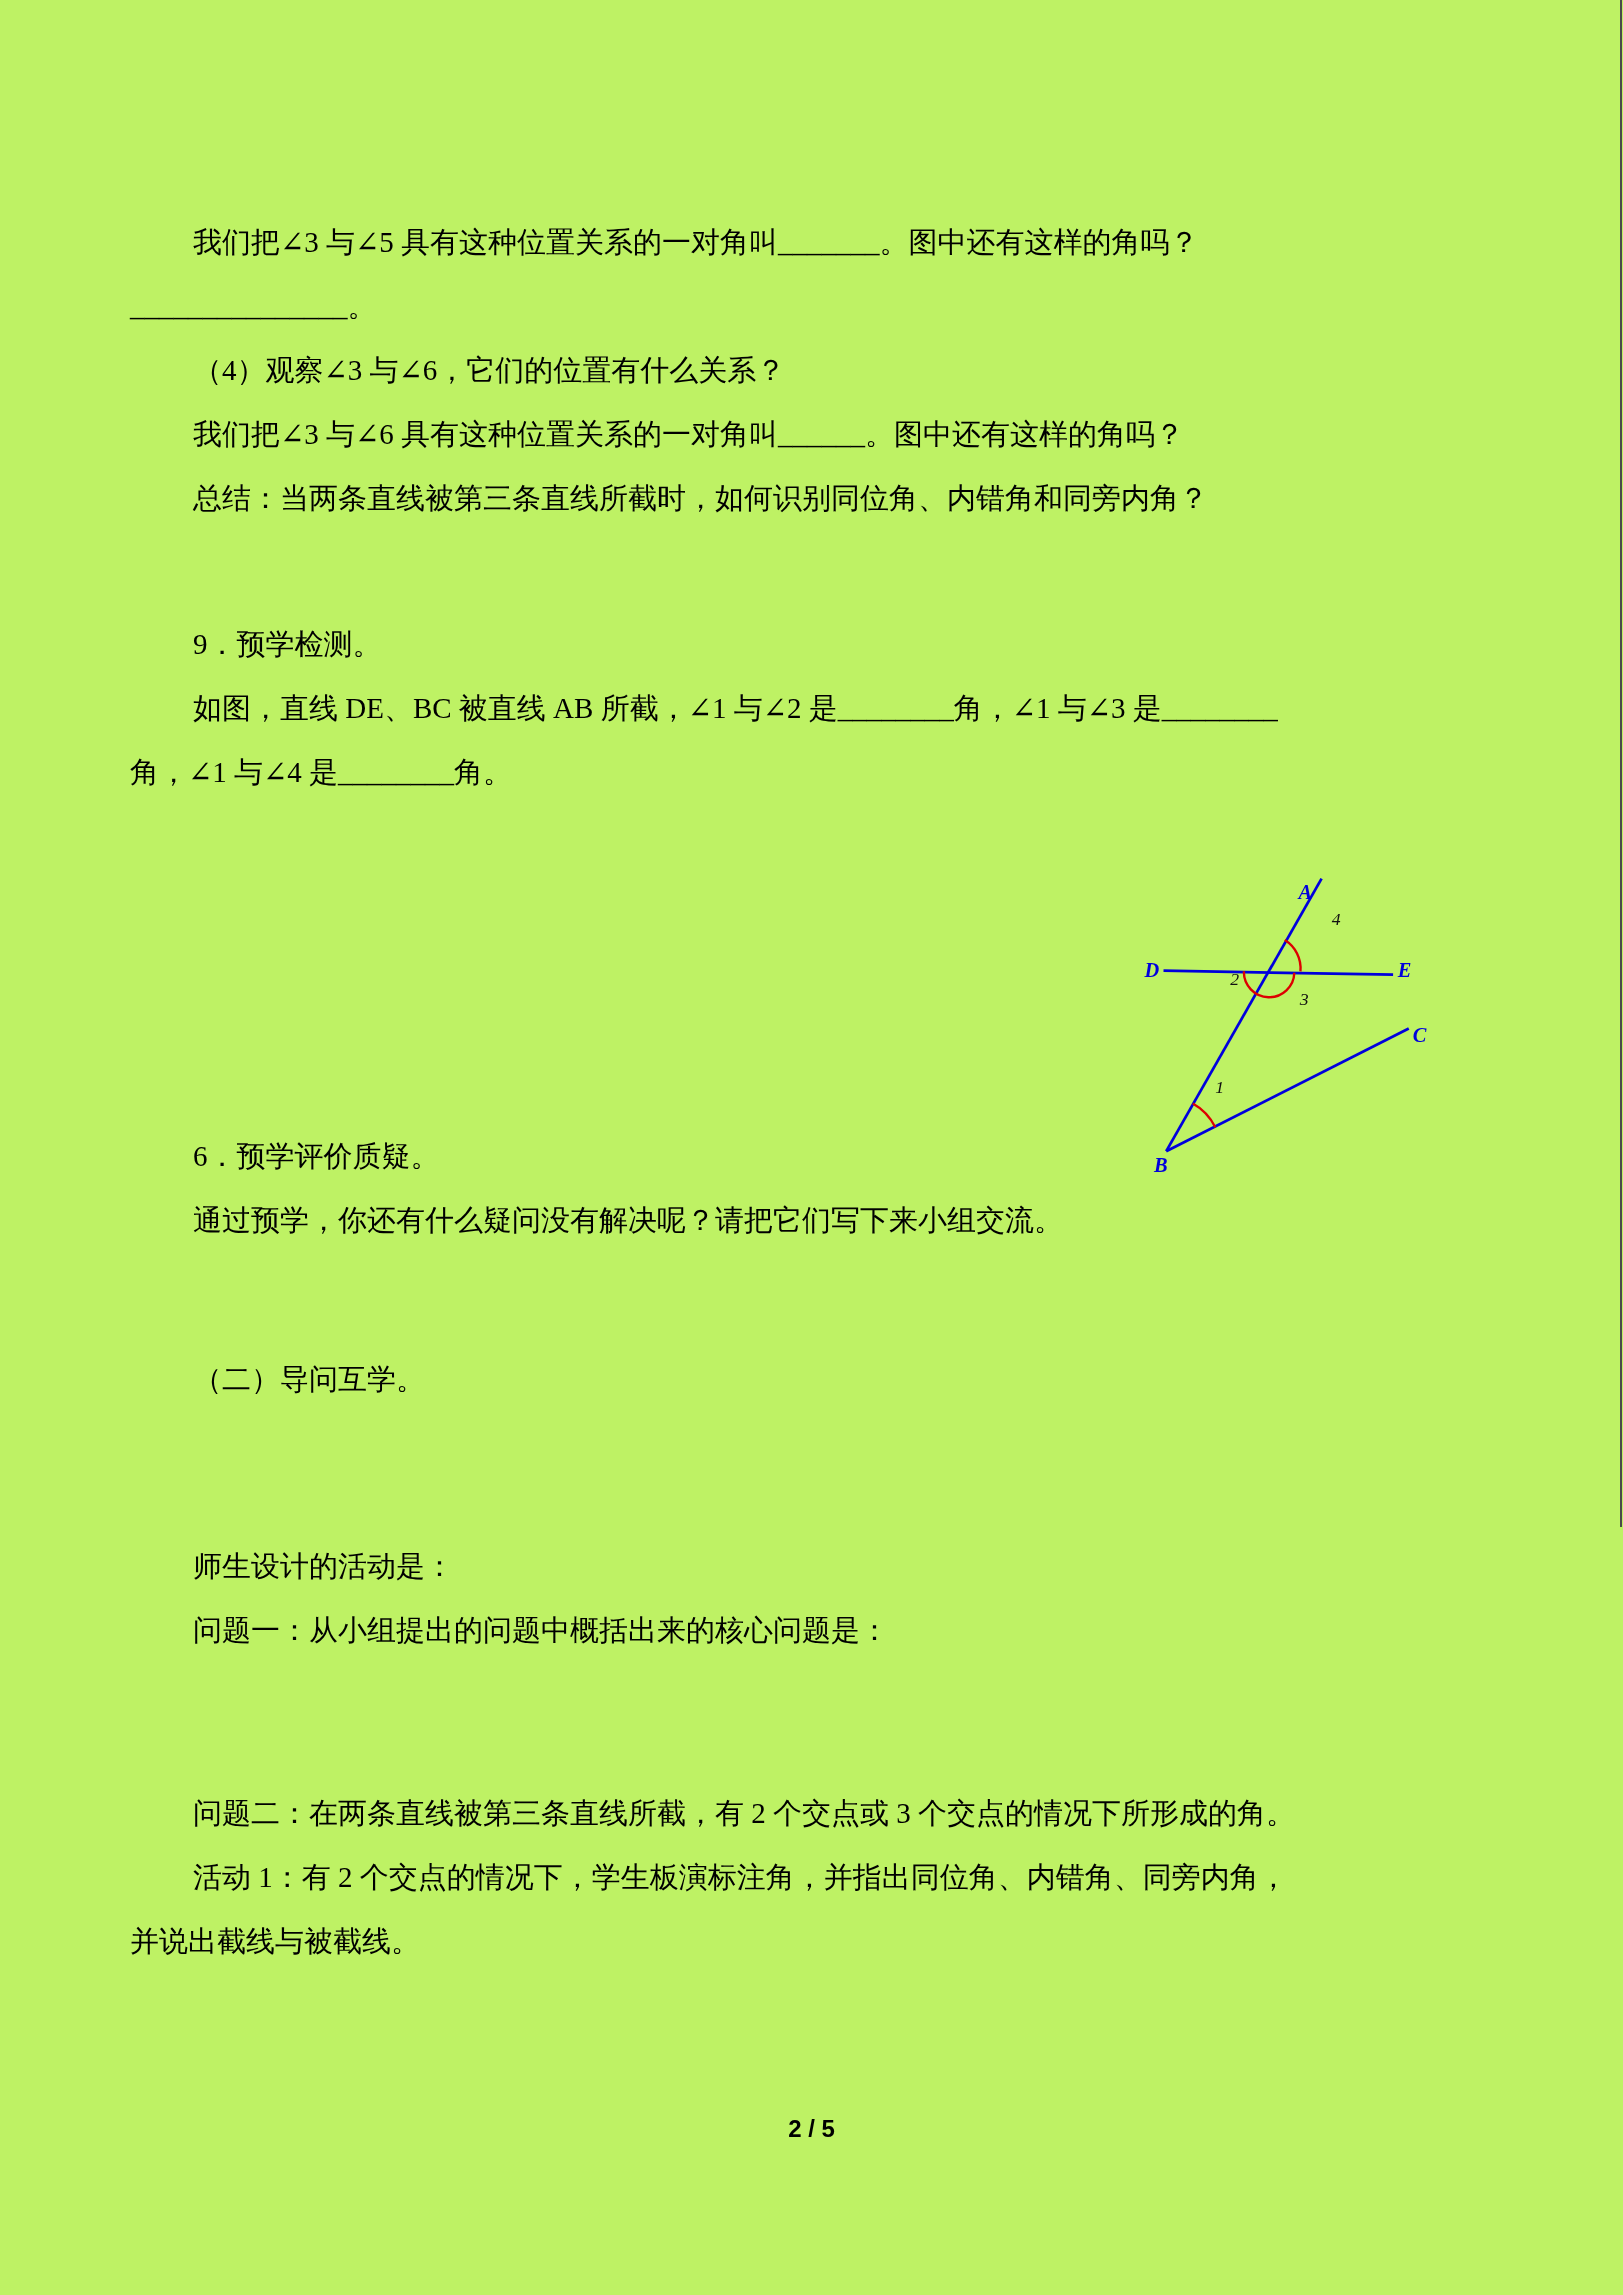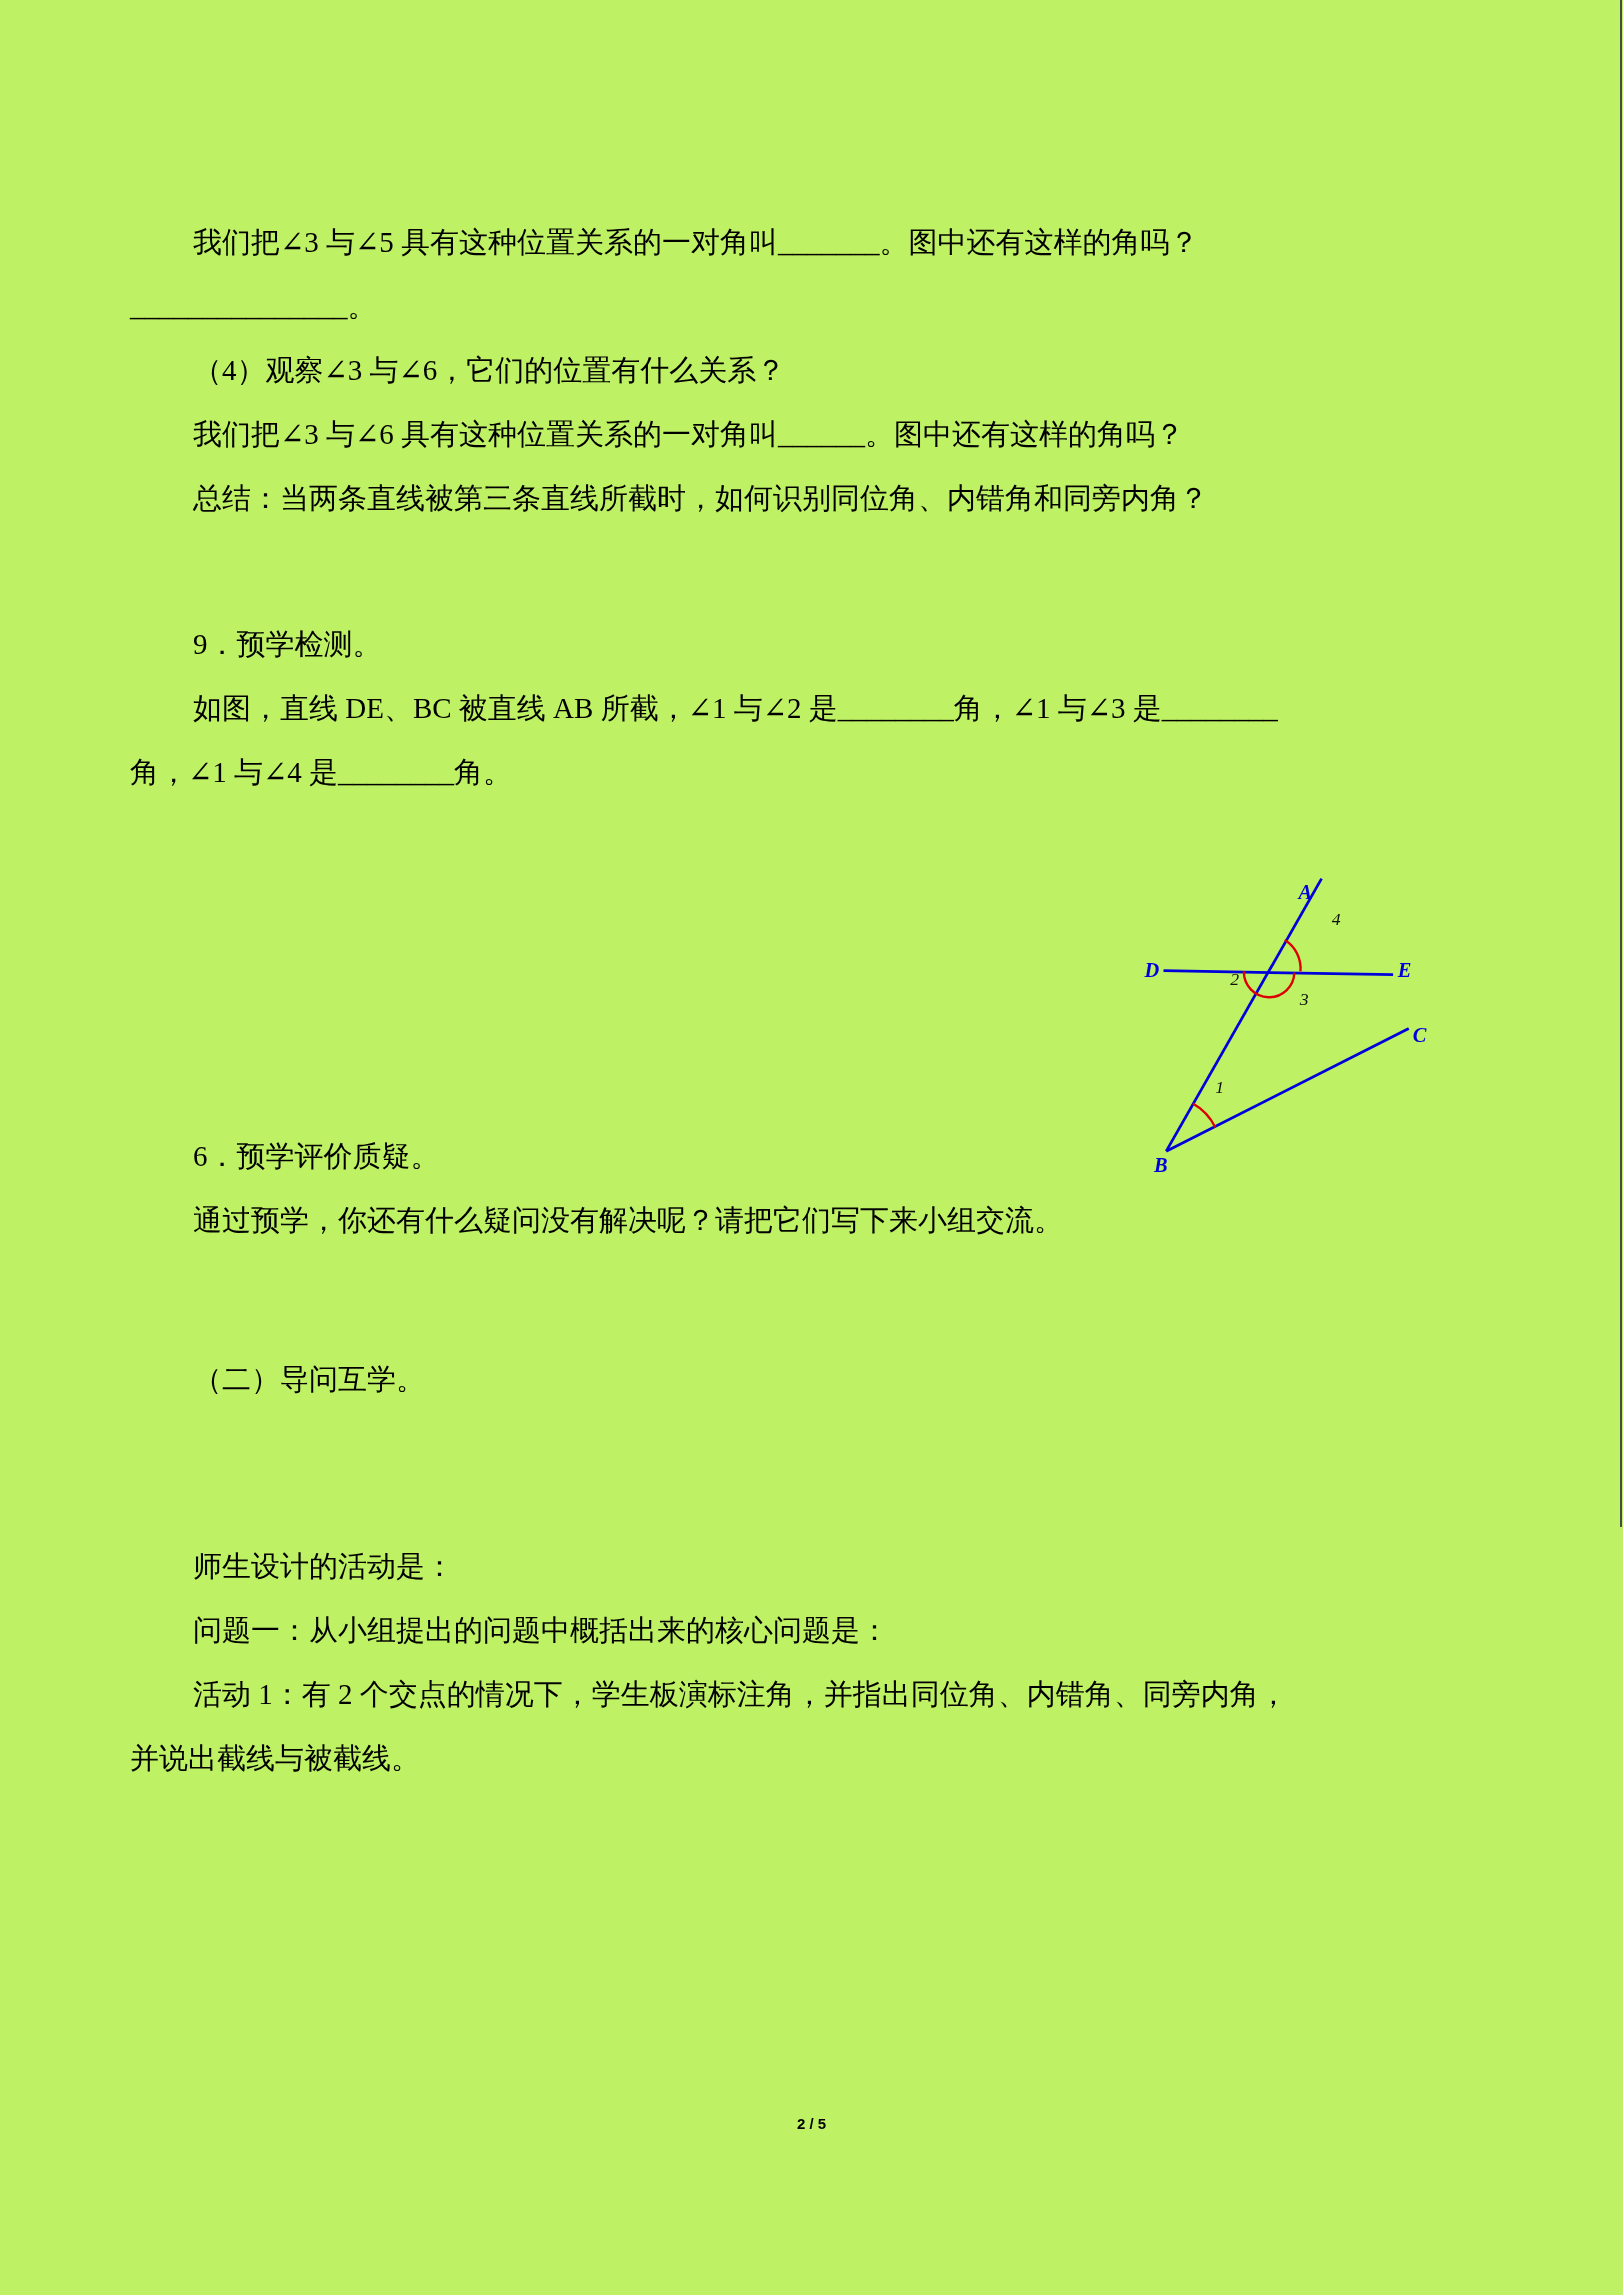--- a/index.html
+++ b/index.html
@@ -37,21 +37,21 @@
   }
   .ptlabel  { font-family: "Liberation Serif", serif; font-style: italic; font-weight: bold; font-size: 30px; fill: #0000dd; }
   .anglabel { font-family: "Liberation Serif", serif; font-style: italic; font-size: 26px; fill: #111111; }
   .footer {
     position: absolute;
     top: 2115px;
     left: 0;
     width: 100%;
     text-align: center;
     font-family: "Liberation Sans", sans-serif;
-    font-size: 15px;
+    font-size: 24px;
     font-weight: bold;
     color: #000000;
   }
   .edge-line {
     position: absolute;
     right: 1.4px;
     top: 0;
     width: 1.4px;
     height: 1527px;
     background: #4a4a4a;
@@ -71,20 +71,21 @@
     <p class="line indent">我们把∠3 与∠6 具有这种位置关系的一对角叫______。图中还有这样的角吗？</p>
     <p class="line indent">总结：当两条直线被第三条直线所截时，如何识别同位角、内错角和同旁内角？</p>
     <p class="line indent mt-check">9．预学检测。</p>
     <p class="line indent">如图，直线 DE、BC 被直线 AB 所截，∠1 与∠2 是________角，∠1 与∠3 是________</p>
     <p class="line">角，∠1 与∠4 是________角。</p>
     <p class="line indent mt-figure">6．预学评价质疑。</p>
     <p class="line indent">通过预学，你还有什么疑问没有解决呢？请把它们写下来小组交流。</p>
     <p class="line indent mt-part2">（二）导问互学。</p>
     <p class="line indent mt-design">师生设计的活动是：</p>
     <p class="line indent">问题一：从小组提出的问题中概括出来的核心问题是：</p>
+    <p class="line indent mt-q2">问题二：在两条直线被第三条直线所截，有 2 个交点或 3 个交点的情况下所形成的角。</p>
     <p class="line indent">活动 1：有 2 个交点的情况下，学生板演标注角，并指出同位角、内错角、同旁内角，</p>
     <p class="line">并说出截线与被截线。</p>
   </div>
 
   <div class="figure">
     <svg width="327" height="307" viewBox="0 0 480 450">
 
       <line x1="290" y1="8" x2="62" y2="408" stroke="#0000dd" stroke-width="4"></line>
       <line x1="58" y1="143" x2="395" y2="149" stroke="#0000dd" stroke-width="4"></line>
       <line x1="62" y1="408" x2="418" y2="228" stroke="#0000dd" stroke-width="4"></line>

